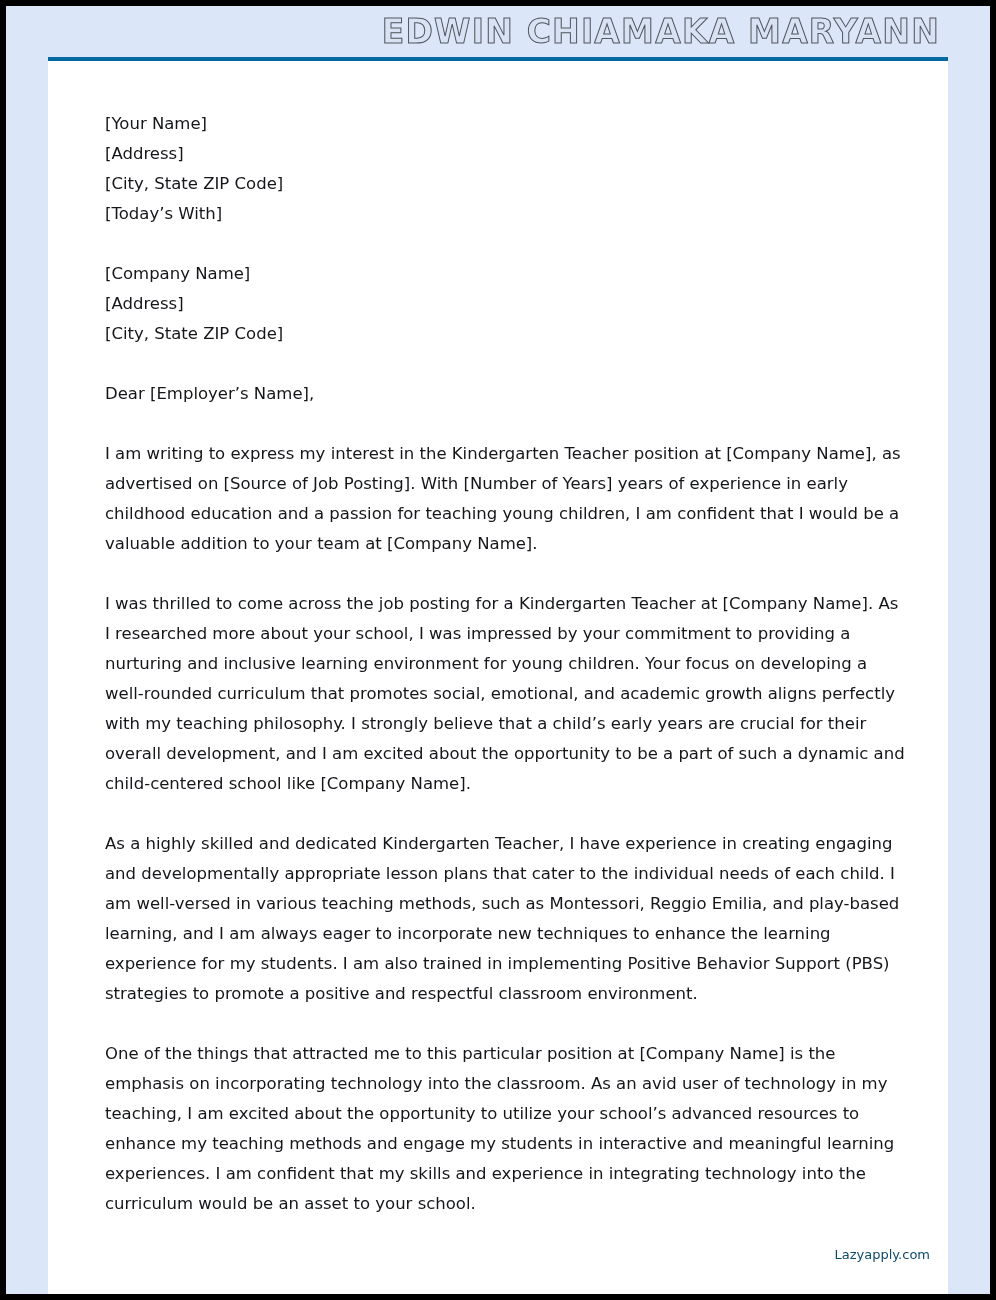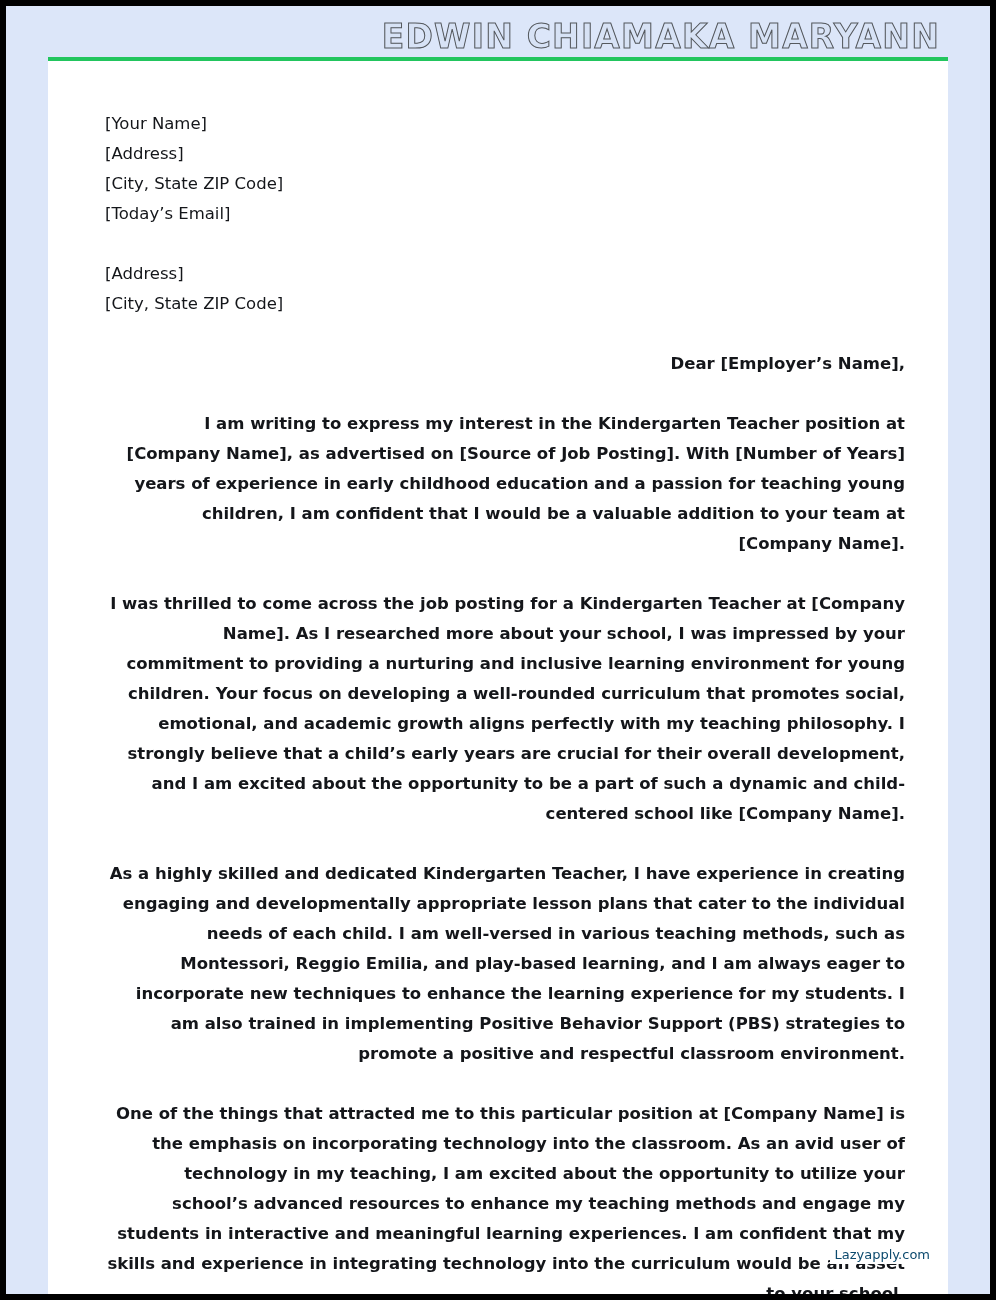--- a/index.html
+++ b/index.html
@@ -22,42 +22,42 @@
     background: #dce6f9;
     overflow: hidden;
   }
   .header {
     position: absolute;
     left: 0;
     top: 0;
     width: 984px;
     height: 50px;
     display: flex;
-    align-items: flex-end;
+    align-items: center;
     justify-content: flex-end;
     padding-right: 50px;
     box-sizing: border-box;
   }
   .header-name {
     font-family: "DejaVu Sans", sans-serif;
     font-size: 33px;
     font-weight: bold;
     letter-spacing: 1.2px;
     color: #d7e2f5;
     -webkit-text-stroke: 1px #55595e;
     text-shadow: 0 0 0 #55595e;
   }
   .sheet {
     position: absolute;
     left: 42px;
     top: 51px;
     width: 900px;
     height: 1237px;
     background: #ffffff;
-    border-top: 4px solid #22c55e;
+    border-top: 4px solid #0369a1;
     box-sizing: border-box;
     overflow: hidden;
   }
   .letter {
     position: absolute;
     left: 57px;
     top: 48px;
     width: 800px;
     font-family: "DejaVu Sans", sans-serif;
     font-size: 16.5px;
@@ -65,22 +65,21 @@
     color: #14161a;
   }
   .letter .line {
     white-space: pre-wrap;
   }
   .letter .block {
     margin-bottom: 30px;
   }
   .letter p {
     margin: 0 0 30px 0;
-    text-align: right;
-    font-weight: bold;
+    text-align: left;
   }
   .watermark {
     position: absolute;
     right: 14px;
     bottom: 30px;
     font-family: "DejaVu Sans", sans-serif;
     font-size: 13px;
     color: #0c4a6e;
     background: #ffffff;
     padding: 2px 4px;
@@ -95,24 +94,25 @@
     <div class="header-name">EDWIN CHIAMAKA MARYANN</div>
   </div>
 
   <div class="sheet">
     <div class="letter">
 
       <div class="block">
         <div class="line">[Your Name]</div>
         <div class="line">[Address]</div>
         <div class="line">[City, State ZIP Code]</div>
-        <div class="line">[Today’s Email]</div>
+        <div class="line">[Today’s With]</div>
       </div>
 
       <div class="block">
+        <div class="line">[Company Name]</div>
         <div class="line">[Address]</div>
         <div class="line">[City, State ZIP Code]</div>
       </div>
 
       <p>Dear [Employer’s Name],</p>
 
       <p>I am writing to express my interest in the Kindergarten Teacher position at [Company Name], as advertised on [Source of Job Posting]. With [Number of Years] years of experience in early childhood education and a passion for teaching young children, I am confident that I would be a valuable addition to your team at [Company Name].</p>
       <p>I was thrilled to come across the job posting for a Kindergarten Teacher at [Company Name]. As I researched more about your school, I was impressed by your commitment to providing a nurturing and inclusive learning environment for young children. Your focus on developing a well-rounded curriculum that promotes social, emotional, and academic growth aligns perfectly with my teaching philosophy. I strongly believe that a child’s early years are crucial for their overall development, and I am excited about the opportunity to be a part of such a dynamic and child-centered school like [Company Name].</p>
       <p>As a highly skilled and dedicated Kindergarten Teacher, I have experience in creating engaging and developmentally appropriate lesson plans that cater to the individual needs of each child. I am well-versed in various teaching methods, such as Montessori, Reggio Emilia, and play-based learning, and I am always eager to incorporate new techniques to enhance the learning experience for my students. I am also trained in implementing Positive Behavior Support (PBS) strategies to promote a positive and respectful classroom environment.</p>
       <p>One of the things that attracted me to this particular position at [Company Name] is the emphasis on incorporating technology into the classroom. As an avid user of technology in my teaching, I am excited about the opportunity to utilize your school’s advanced resources to enhance my teaching methods and engage my students in interactive and meaningful learning experiences. I am confident that my skills and experience in integrating technology into the curriculum would be an asset to your school.</p>

